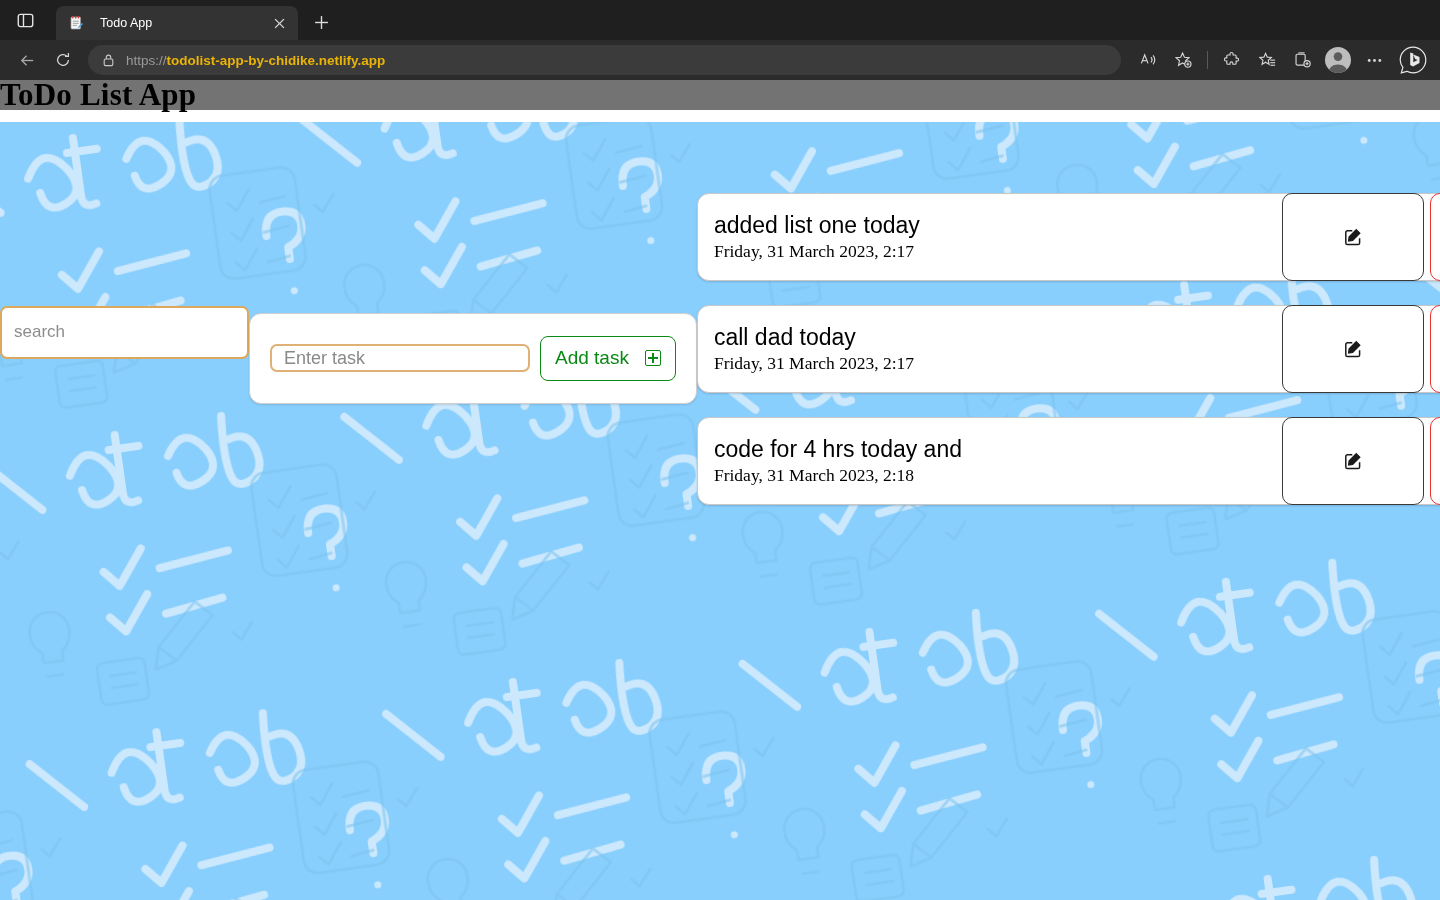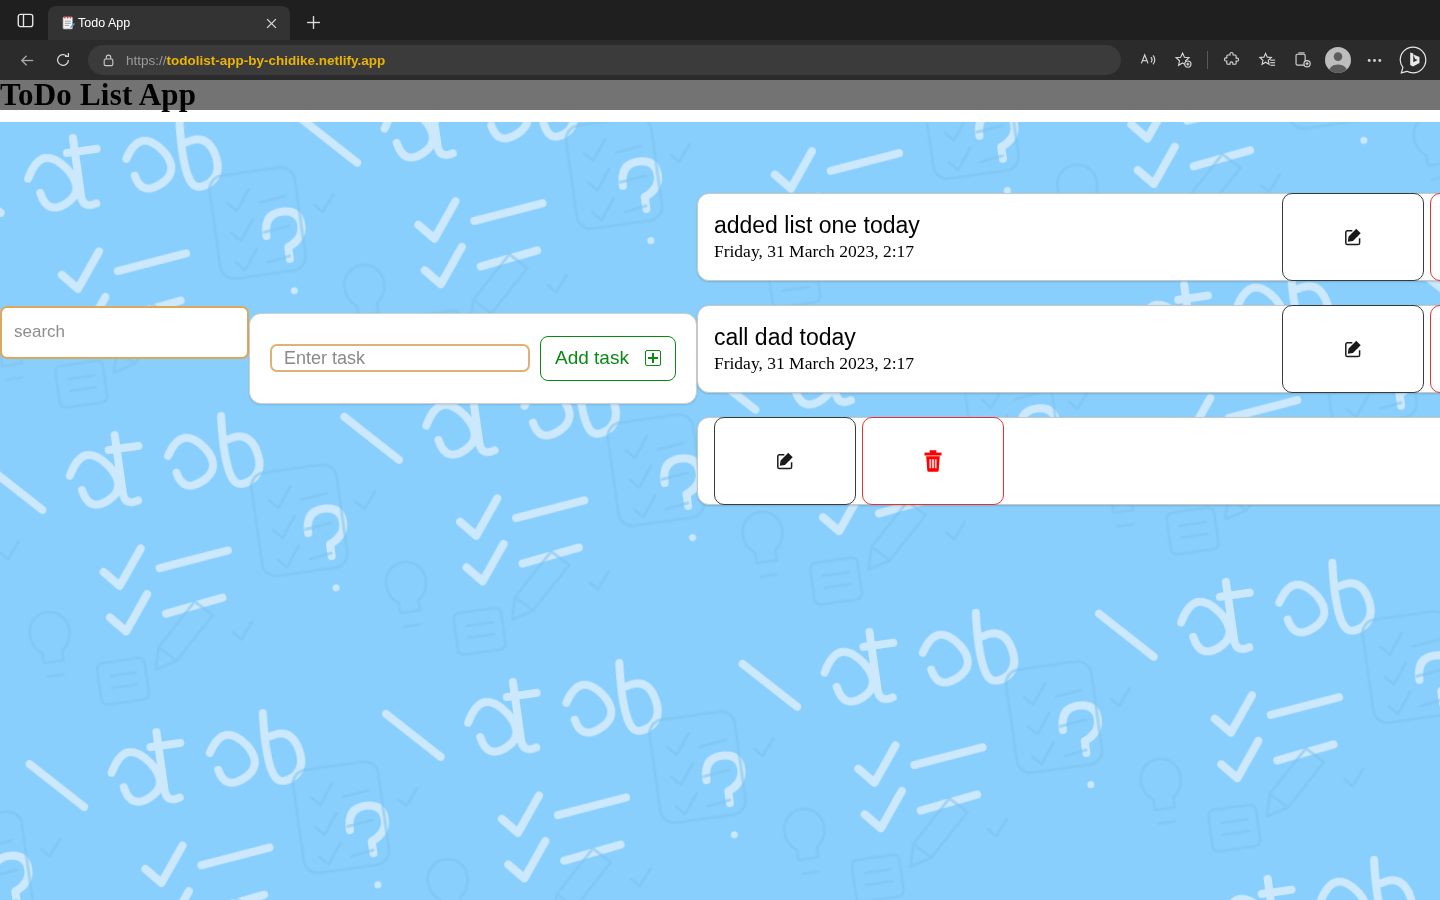--- a/index.html
+++ b/index.html
@@ -27,22 +27,22 @@
     margin-bottom: 3px;
   }
   .tab {
     height: 34px;
     width: 242px;
     background: #333333;
     border-radius: 8px 8px 0 0;
     display: flex;
     align-items: center;
     padding: 0 8px 0 12px;
-    gap: 2px;
-    margin-left: 4px;
+    gap: 16px;
+    margin-left: 12px;
   }
   .tab-favicon {
     width: 16px; height: 16px;
     flex: 0 0 16px;
     position: relative;
   }
   .tab-title {
     flex: 1;
     color: #ffffff;
     font-size: 12.5px;
@@ -515,20 +515,24 @@
                   <path d="M4.2 7.2h13.6l-1.1 14.2a1.4 1.4 0 0 1-1.4 1.3H6.7a1.4 1.4 0 0 1-1.4-1.3z" fill="#fd0000"></path>
                   <rect x="7.4" y="10.2" width="1.8" height="9" fill="#ffd0d0"></rect>
                   <rect x="10.1" y="10.2" width="1.8" height="9" fill="#ffd0d0"></rect>
                   <rect x="12.8" y="10.2" width="1.8" height="9" fill="#ffd0d0"></rect>
                 </svg>
               </div>
             </div>
           </div>
 
           <div class="task-card">
+            <div class="task-text">
+              <div class="task-name">code for 4 hrs today and</div>
+              <div class="task-date">Friday, 31 March 2023, 2:18</div>
+            </div>
             <div class="task-actions">
               <div class="act-btn act-edit">
                 <svg class="icon-edit" viewBox="0 0 20 20" fill="none" stroke="#1a1a1a" stroke-width="1.5">
                   <path d="M16.6 11.2V16a1.6 1.6 0 0 1-1.6 1.6H4.4A1.6 1.6 0 0 1 2.8 16V5.4a1.6 1.6 0 0 1 1.6-1.6h4.9"></path>
                   <path d="M13.3 2.6l3.6 3.6-7.2 7.2-4.2.6.6-4.2z" fill="#1a1a1a" stroke="#1a1a1a" stroke-width="1.1"></path>
                 </svg>
               </div>
               <div class="act-btn act-del">
                 <svg class="icon-trash" viewBox="0 0 22 24">
                   <rect x="2.5" y="3.6" width="17" height="2.9" fill="#fd0000"></rect>

